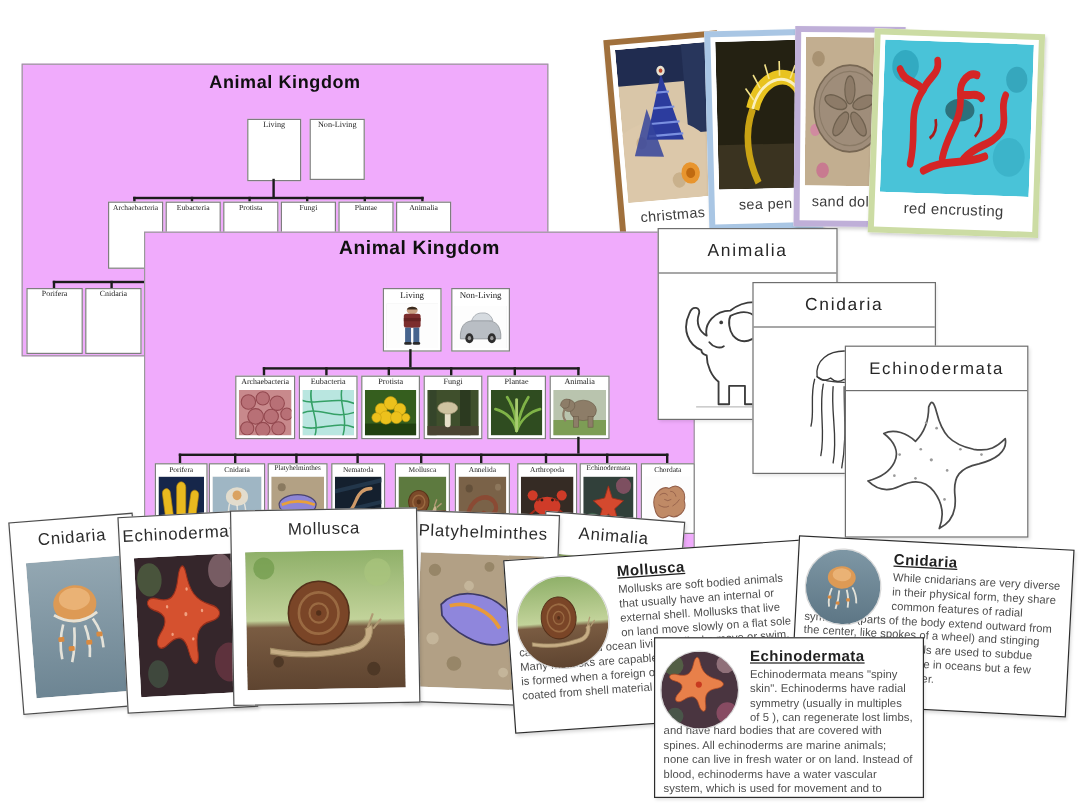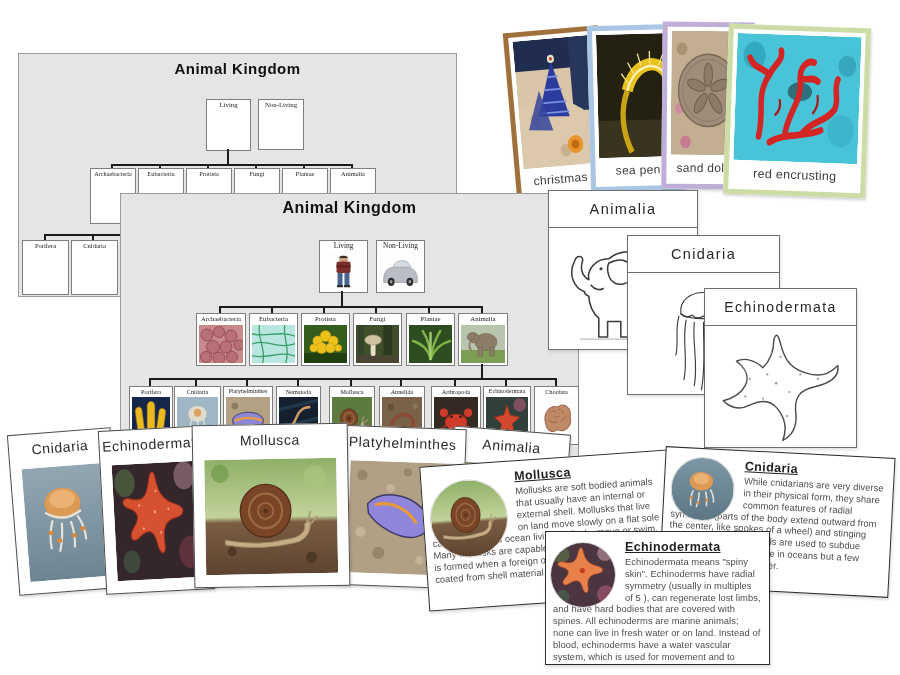--- a/index.html
+++ b/index.html
@@ -1,19 +1,19 @@
 <!DOCTYPE html>
 <html><head>
 <meta charset="utf-8">
 <style>
   html,body{margin:0;padding:0;background:#fff;}
   .stage{position:relative;width:900px;height:675px;background:#fff;overflow:hidden;
          font-family:"Liberation Sans",sans-serif;}
   
-  .chart{position:absolute;background:#e5e5e5;border:1px solid #9a9a9a;}
+  .chart{position:absolute;background:#f0abfc;border:1px solid #9a9a9a;}
   .ctitle{position:absolute;left:0;right:0;text-align:center;font-weight:bold;color:#101010;letter-spacing:.5px;}
   .sbox{position:absolute;border:1px solid #7e7e7e;background:#fff;
         font-family:"Liberation Serif",serif;color:#222;text-align:center;}
   .sbox .lbl{display:block;line-height:1.15;padding-top:1px;white-space:nowrap;overflow:hidden;}
   .sbox .ph{position:absolute;left:2px;right:2px;bottom:2px;overflow:hidden;background:#eee;}
   .ln{position:absolute;background:#1c1c1c;}
   .ph svg,.bphoto svg,.circ svg,.tphoto svg,.dbody svg{display:block;width:100%;height:100%;}
   
   .pcard{position:absolute;background:#fff;display:flex;flex-direction:column;padding:4px;
          box-shadow:1px 2px 3px rgba(0,0,0,.18);}

